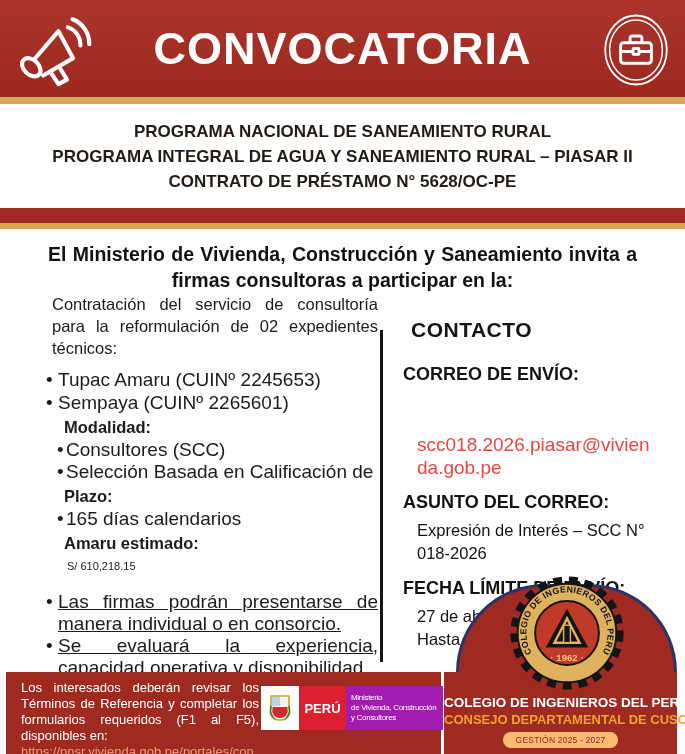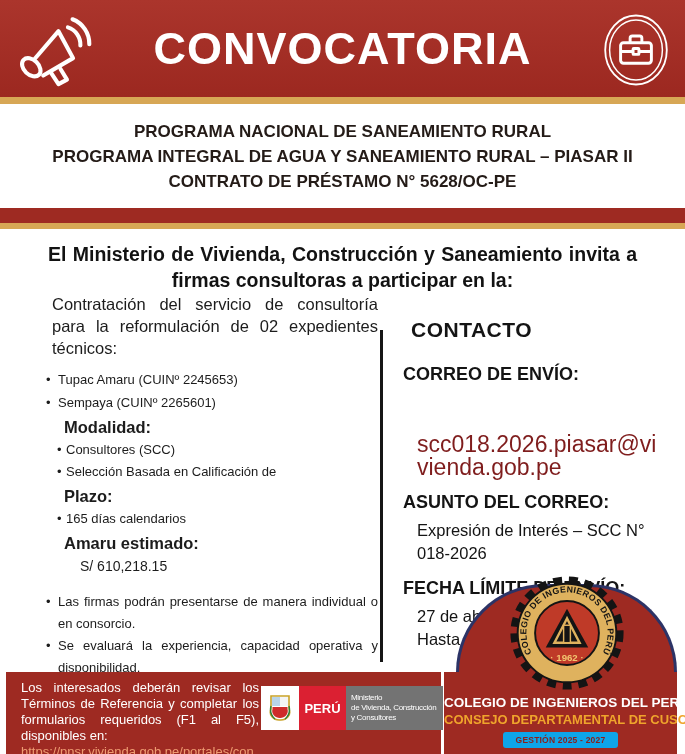--- a/index.html
+++ b/index.html
@@ -24,66 +24,66 @@
   .gold-bar-2{position:absolute;left:0;top:223px;width:685px;height:6px;background:#d7a755;}
 
   
   .intro{position:absolute;left:48px;top:241px;width:589px;font-size:19.5px;font-weight:bold;
          color:#121212;text-align:justify;text-align-last:center;line-height:26px;}
 
   
   .left-col{position:absolute;left:38px;top:293px;width:340px;color:#1c1c1c;}
   .lead{font-size:16.5px;line-height:22px;text-align:justify;margin:0 0 9px 14px;}
   ul.blist{list-style:none;margin:0;padding:0;}
-  ul.blist li{font-size:13px;line-height:23px;position:relative;padding-left:12px;}
+  ul.blist li{font-size:19px;line-height:23px;position:relative;padding-left:12px;}
   ul.blist li::before{content:"\2022";position:absolute;left:0;top:0;}
   ul.projects{margin-left:8px;}
   .sub-label{font-size:16.5px;font-weight:bold;margin:2px 0 1px 26px;line-height:22px;}
   ul.tight{margin-left:19px;}
   ul.tight li{padding-left:9px;line-height:22px;}
-  .value{font-size:14px;margin-left:42px;line-height:22px;}
-  ul.notes-list{margin:14px 0 15px 8px;}
+  .value{font-size:11px;margin-left:29px;line-height:22px;}
+  ul.notes-list{margin:14px 0 15px 8px;text-decoration:underline;}
   ul.notes-list li{text-align:justify;line-height:22px;}
 
   .divider{position:absolute;left:380px;top:330px;width:3px;height:332px;background:#151515;}
 
   
   .right-col{position:absolute;left:403px;top:318px;width:266px;color:#141414;}
   .contact-title{font-size:21px;font-weight:bold;letter-spacing:.5px;margin:0 0 22px 8px;}
   .c-label{font-size:18px;font-weight:bold;margin:13px 0 6px 0;}
-  .email-link{display:block;font-size:23px;color:#7f1d1d;margin-left:14px;width:240px;
+  .email-link{display:block;font-size:19px;color:#ef4444;margin-left:14px;width:240px;
               word-break:break-all;line-height:23px;text-decoration:none;margin-top:48px;}
   .c-value{font-size:16.5px;margin-left:14px;line-height:23px;width:245px;}
 
   
   .dome{position:absolute;left:456px;top:584px;width:221px;height:88px;background:#9e2a22;
         border:3px solid #2c3366;border-bottom:none;border-radius:115px 115px 0 0;box-sizing:border-box;z-index:2;}
   .seal{position:absolute;left:508px;top:574px;width:118px;height:118px;z-index:3;}
 
   
   .footer-left{position:absolute;left:6px;top:672px;width:435px;height:82px;background:#9e2a22;
                box-sizing:border-box;padding:8px 0 0 15px;z-index:1;}
   .notice{width:238px;font-size:13px;line-height:16px;color:#ffffff;text-align:justify;margin:0;}
   .footer-link{display:block;width:238px;font-size:13px;line-height:16px;color:#ef9c72;
                word-break:break-all;text-decoration:none;}
 
   .ministry{position:absolute;left:261px;top:686px;height:44px;display:flex;z-index:2;}
   .m-escudo{width:38px;height:44px;background:#ffffff;display:flex;align-items:center;justify-content:center;}
   .m-peru{width:47px;height:44px;background:#db2032;color:#fff;font-weight:bold;font-size:13px;
           display:flex;align-items:center;justify-content:center;}
-  .m-name{width:97px;height:44px;background:#737373;color:#fff;font-size:8px;line-height:10px;
+  .m-name{width:97px;height:44px;background:#a21caf;color:#fff;font-size:8px;line-height:10px;
           letter-spacing:-0.3px;display:flex;flex-direction:column;justify-content:center;
           padding-left:5px;box-sizing:border-box;}
 
   .footer-right{position:absolute;left:444px;top:672px;width:233px;height:82px;background:#9e2a22;
                 text-align:center;padding-top:22px;box-sizing:border-box;z-index:1;}
   .cip-name{font-size:13.5px;font-weight:bold;color:#ffffff;line-height:17px;white-space:nowrap;}
   .cip-council{font-size:13px;font-weight:bold;color:#efa42c;line-height:17px;white-space:nowrap;}
-  .cip-badge{display:inline-block;margin-top:4px;background:#0ea5e9;color:#8a1f1b;font-size:8.5px;
-             font-weight:bold;padding:3px 13px;border-radius:3px;letter-spacing:.2px;}
+  .cip-badge{display:inline-block;margin-top:4px;background:#fdba74;color:#8a1f1b;font-size:8.5px;
+             font-weight:normal;padding:3px 13px;border-radius:8px;letter-spacing:.2px;}
 </style>
 </head>
 <body>
 
 <div class="poster">
 
   <div class="header">
     <svg class="megaphone" viewBox="0 0 100 100">
       <g fill="none" stroke="#ffffff" stroke-width="5" stroke-linejoin="round" stroke-linecap="round" transform="rotate(-8 50 50)">
         <ellipse cx="21" cy="66" rx="9" ry="13" transform="rotate(-38 21 66)"></ellipse>

